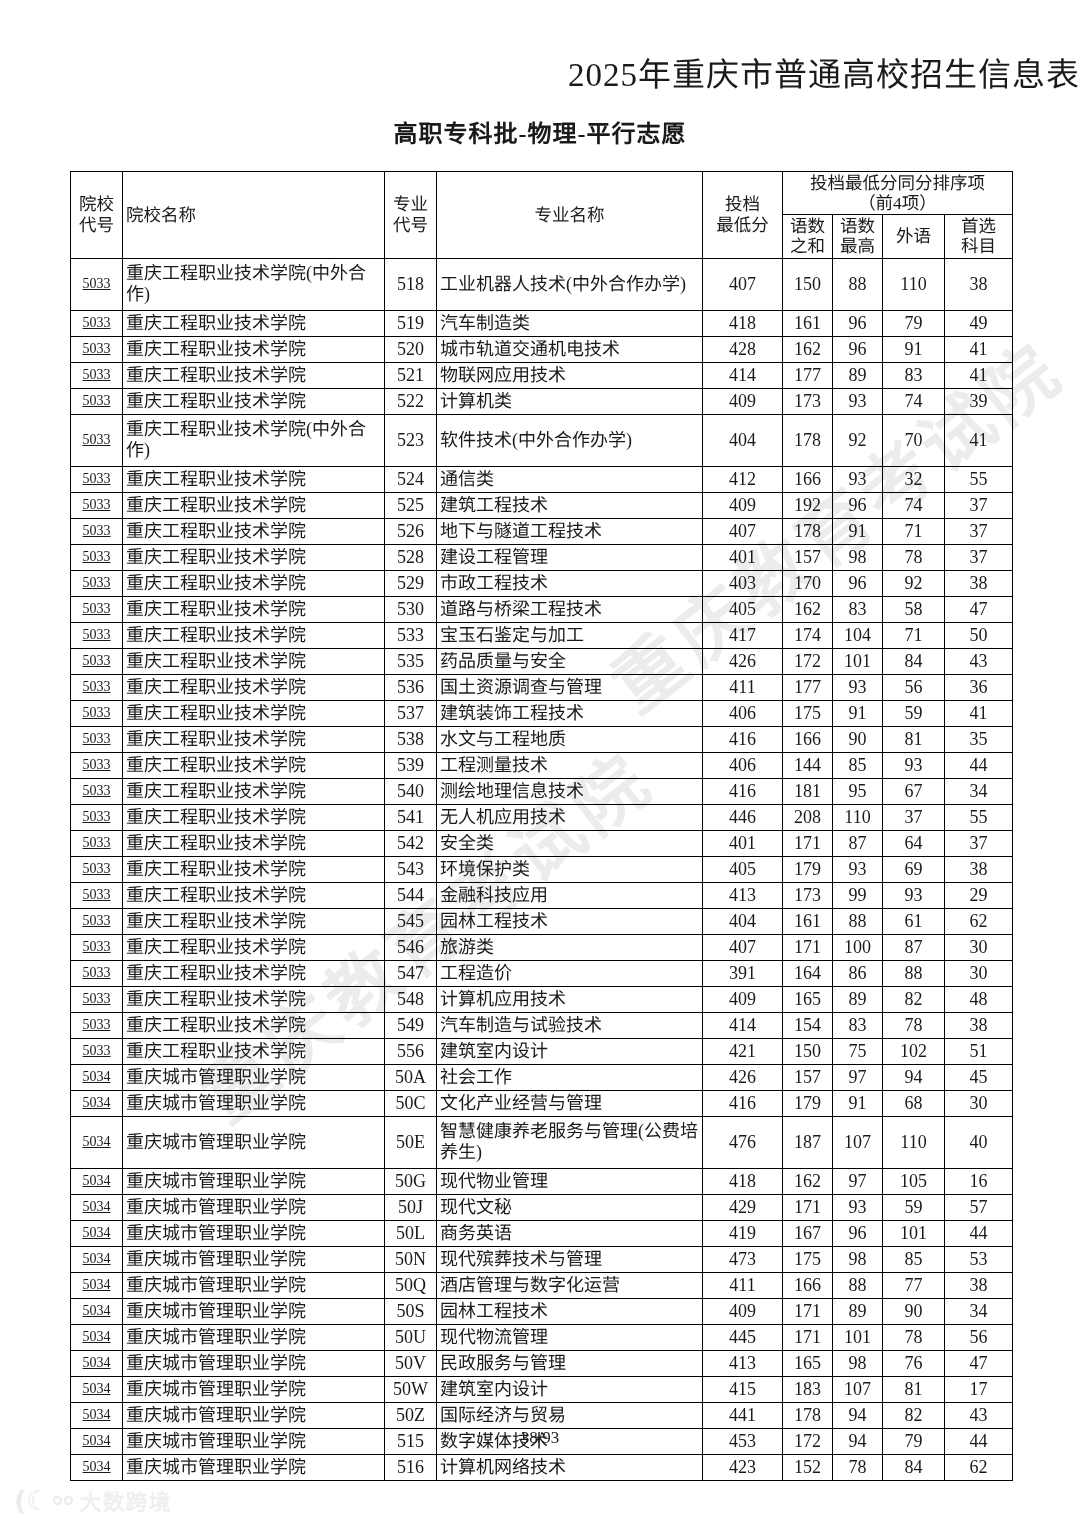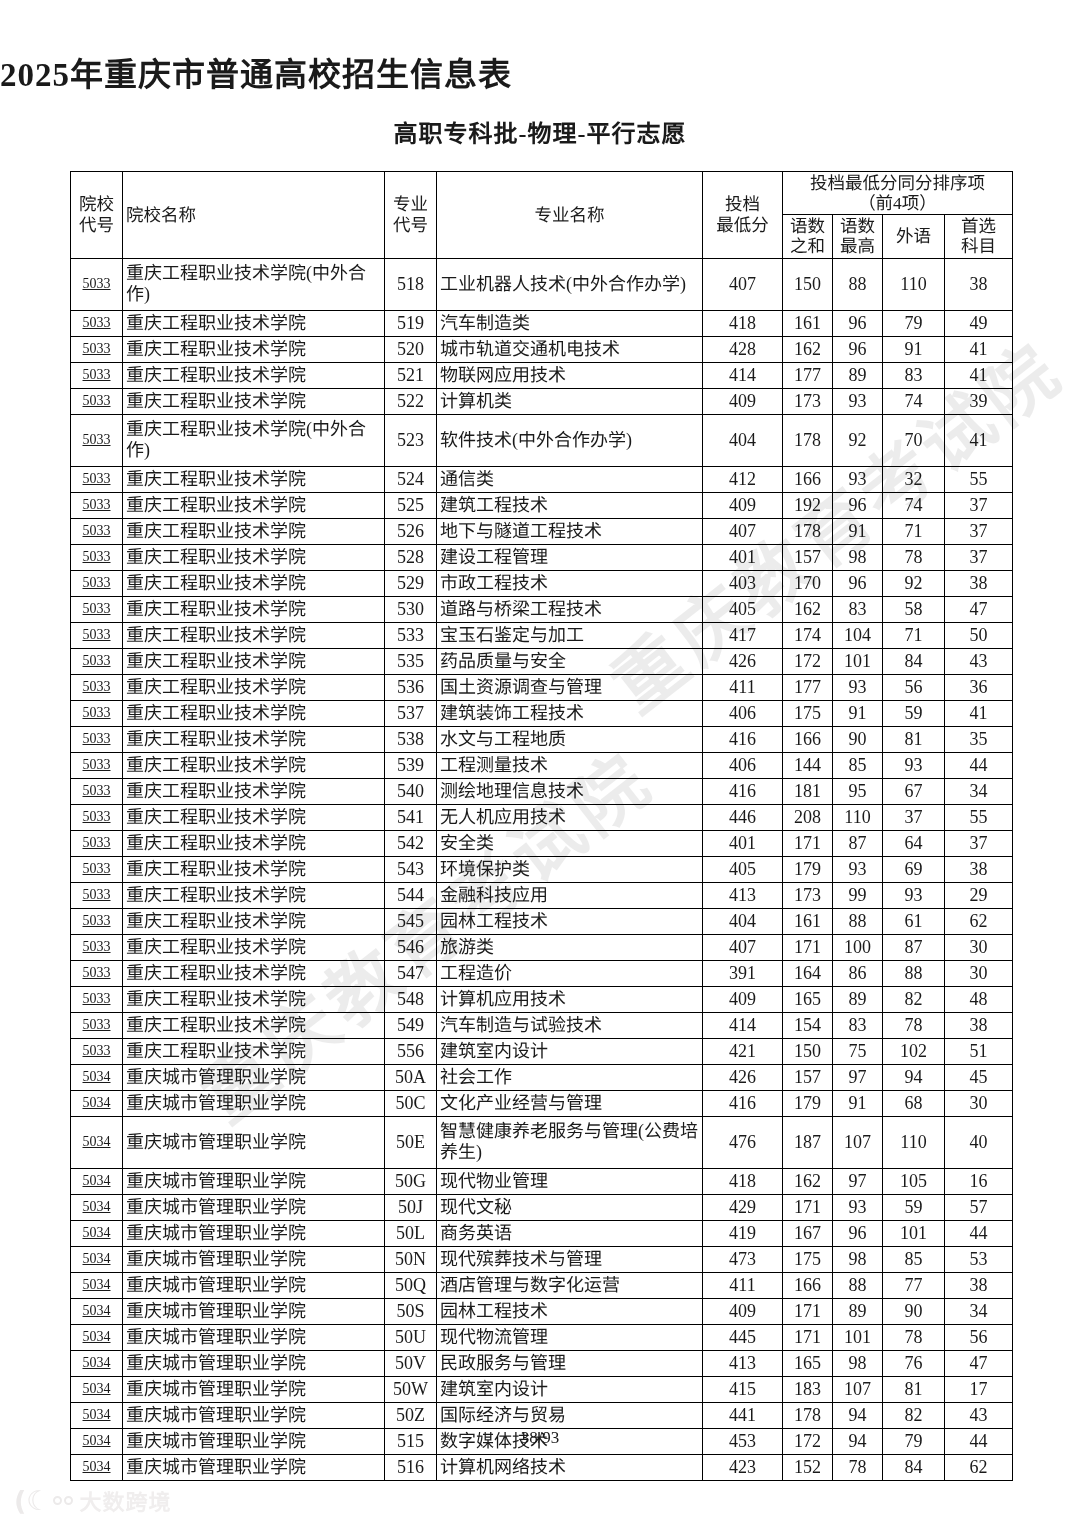--- a/index.html
+++ b/index.html
@@ -39,23 +39,23 @@
   #page {
     position: relative;
     z-index: 10;
     width: 1080px;
     height: 1528px;
     box-sizing: border-box;
     padding: 0;
   }
 
   #doc-title {
-    text-align: left;
+    text-align: right;
     font-size: 33px;
-    font-weight: 700;
+    font-weight: 400;
     letter-spacing: 1px;
     margin: 0;
     padding-top: 56px;
     line-height: 1.2;
   }
   #doc-subtitle {
     text-align: center;
     font-size: 24px;
     font-weight: 700;
     margin: 0;

